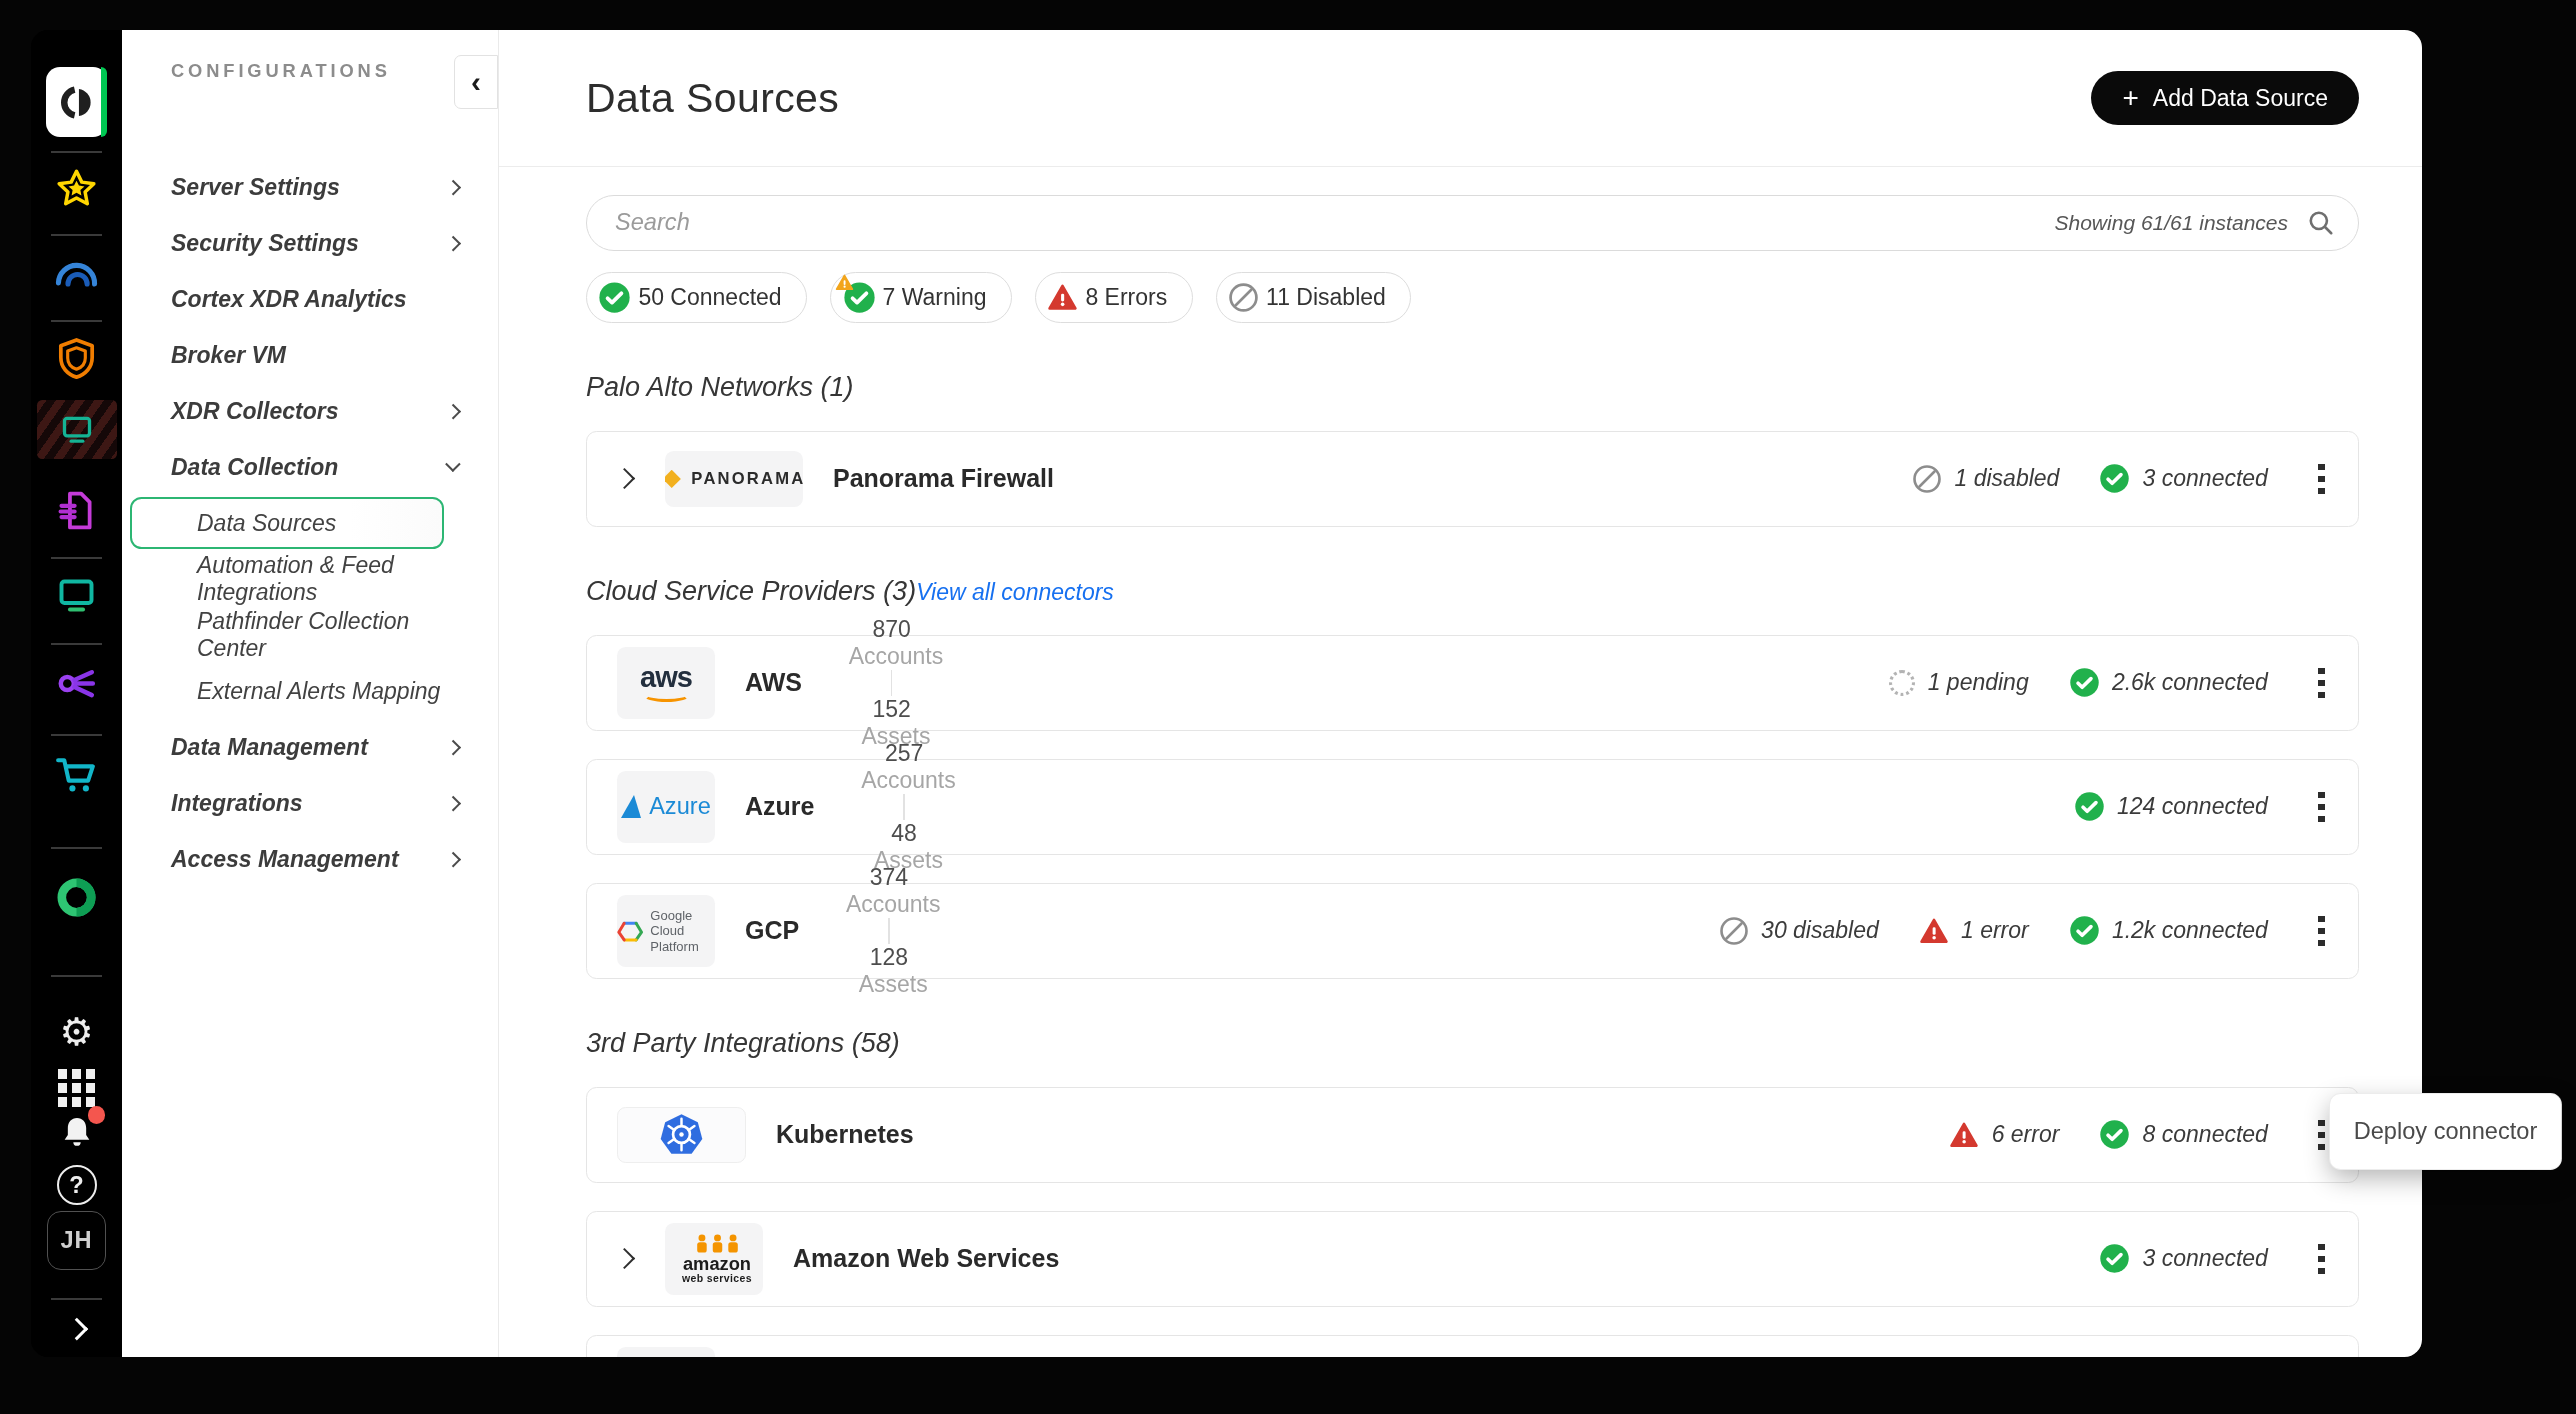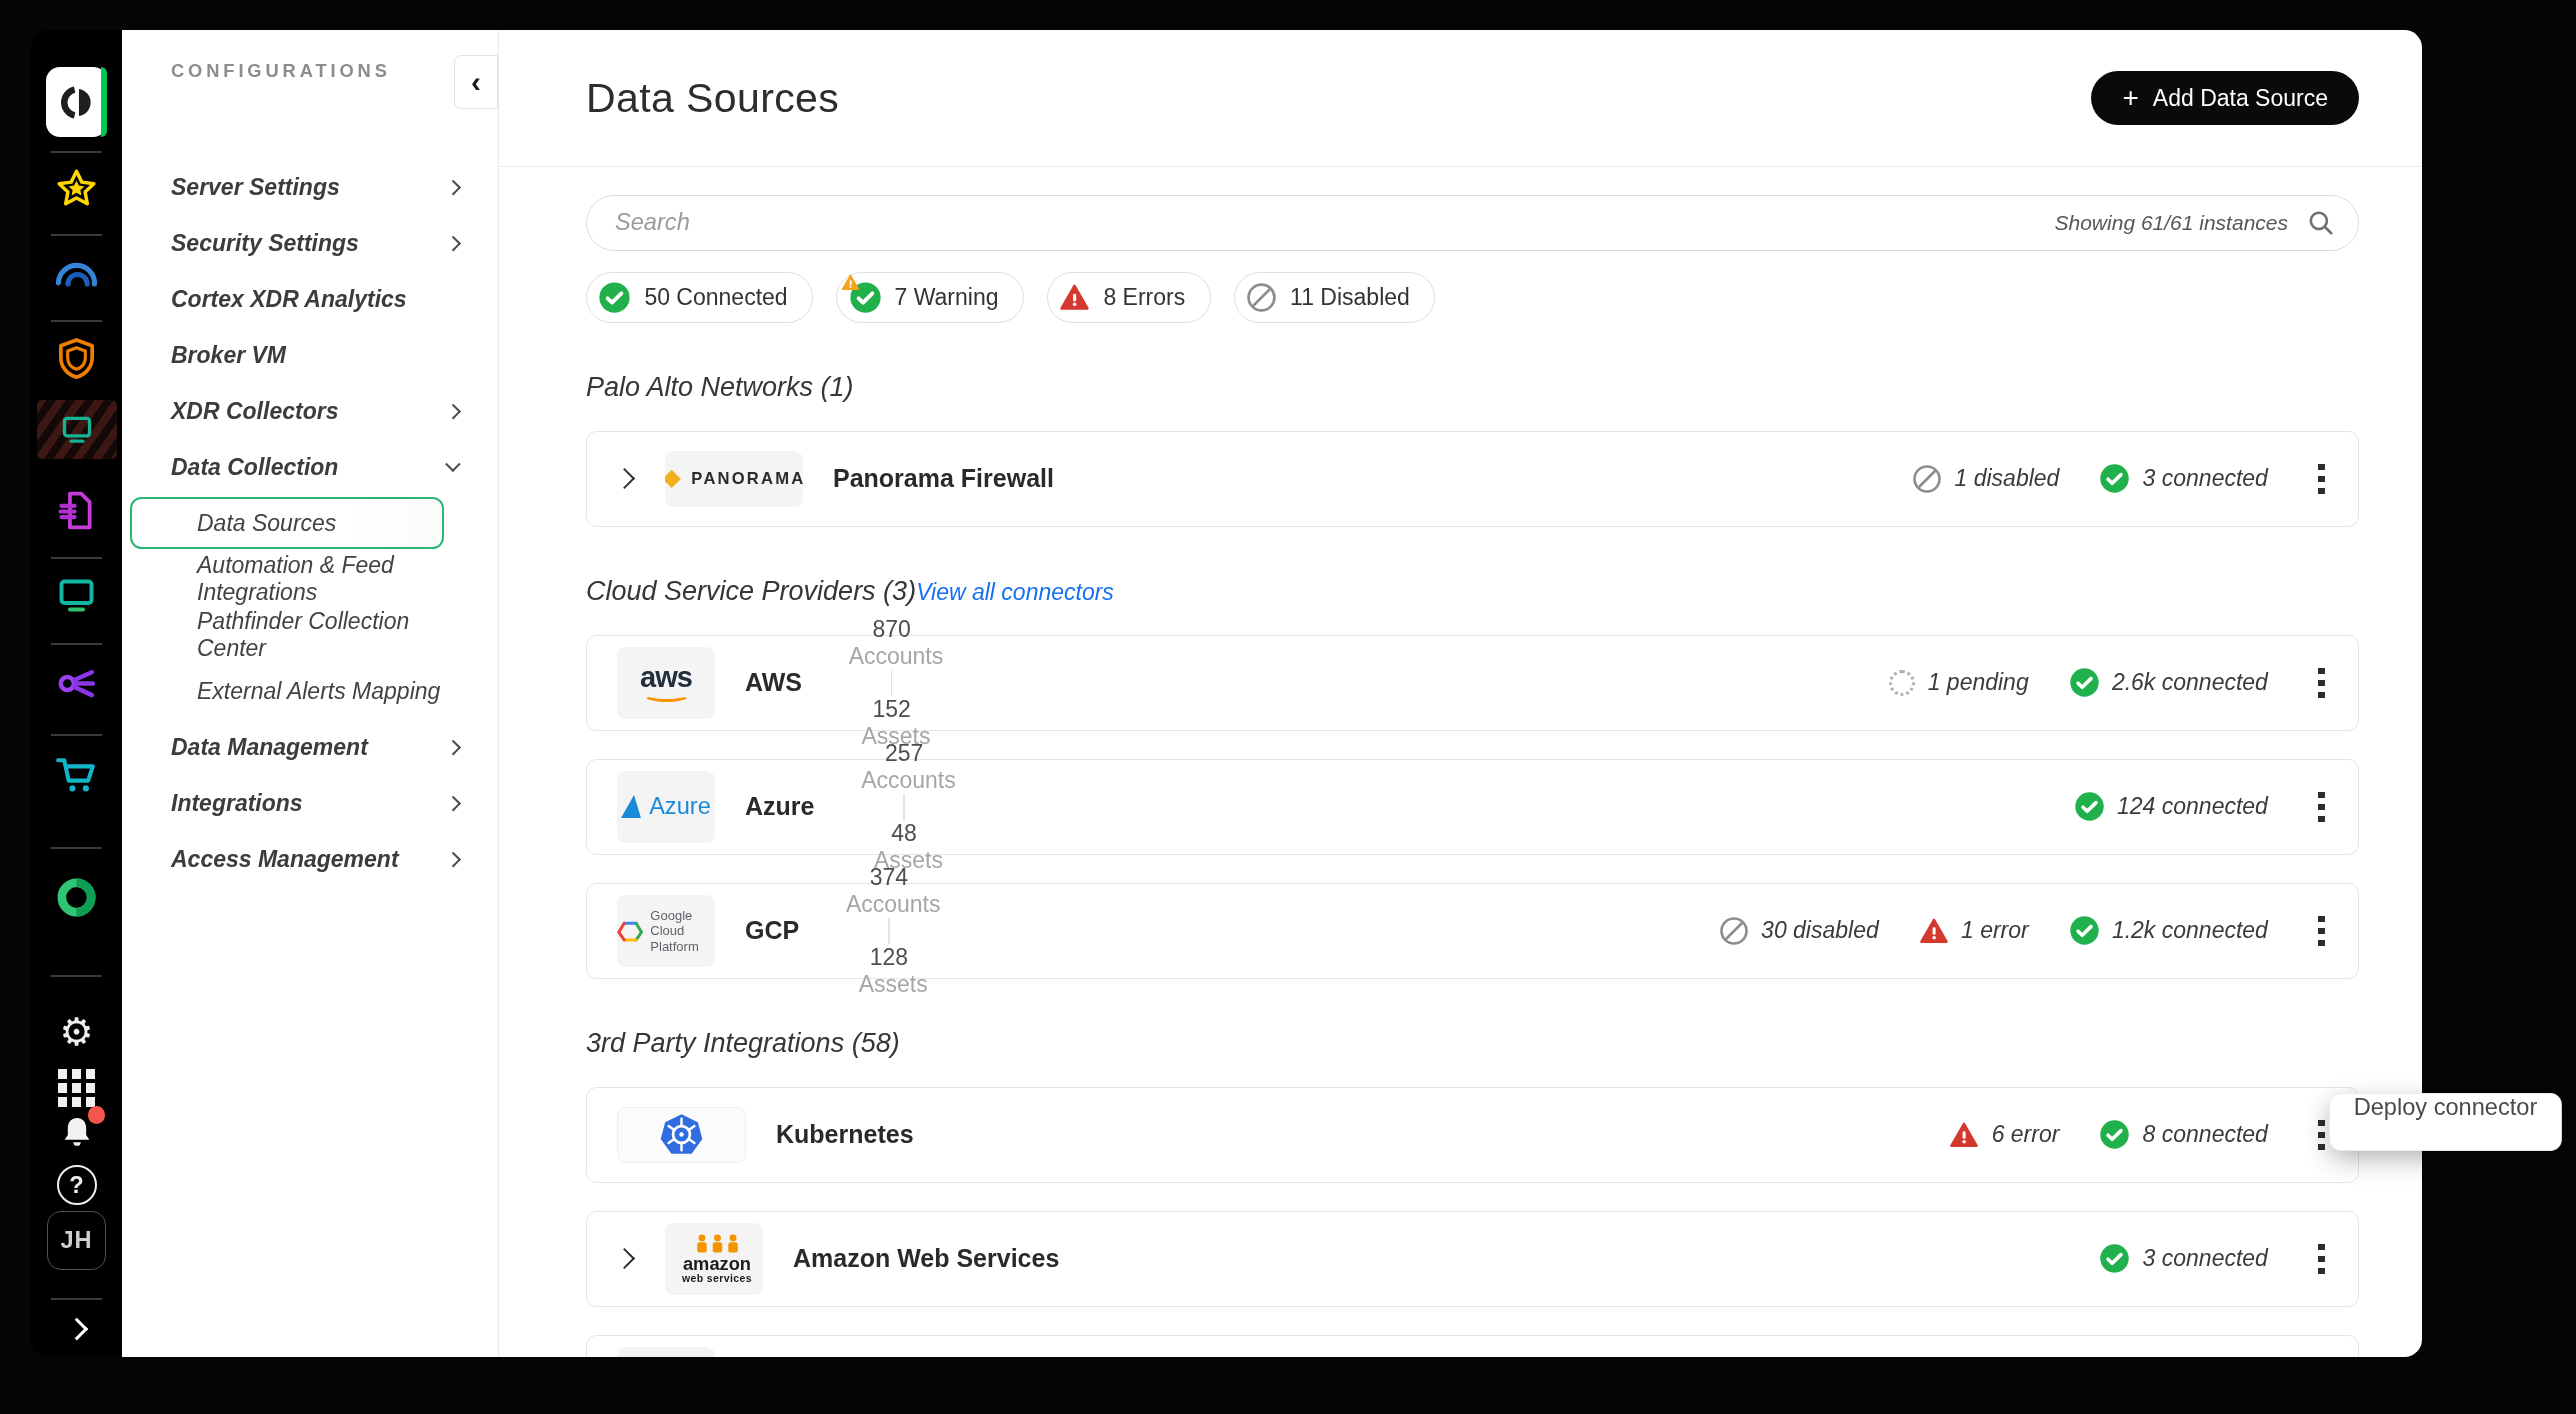--- a/index.html
+++ b/index.html
@@ -92,21 +92,21 @@
   }
   .search-input {
     flex:1; border:none; outline:none; font-size:23.6px; font-style:italic;
     color:#3c3c3c; font-family:inherit; background:transparent;
   }
   .search-input::placeholder { color:#9b9b9b; }
   .showing { font-style:italic; color:#575757; font-size:21px; margin-right:19px; white-space:nowrap; }
   .chips { margin-top:21px; display:flex; gap:23px; }
   .chip {
     height:51px; border:1.7px solid #ddd; border-radius:26px; background:#fff;
-    display:flex; align-items:center; gap:13px; padding:0 24.5px 0 11.4px;
+    display:flex; align-items:center; gap:7px; padding:0 24.5px 0 11.4px;
     font-size:23px; color:#333; cursor:pointer; font-family:inherit;
   }
   .warn-wrap { position:relative; display:flex; }
   .warn-badge { position:absolute; top:-7.9px; left:-7.9px; }
   .section-head { margin-top:49px; display:flex; align-items:baseline; justify-content:flex-start;font-style:italic; }
   .section-title { font-size:27px; color:#363636; font-weight:400; }
   .link { font-size:23px; color:#1670f0; cursor:pointer; }
   .card {
     margin-top:28px; height:96px; border:1.7px solid #e5e5e5; border-radius:10.5px;
     display:flex; align-items:center; padding:0 30px; background:#fff;
@@ -141,24 +141,24 @@
   .azure-logo { display:flex; align-items:center; gap:7.9px; }
   .azure-tri { width:0; height:0; border-left:13px solid transparent; border-right:7.9px solid transparent; border-bottom:23px solid #1b8ad6; }
   .azure-word { font-size:23.6px; color:#1b8ad6; }
   .gcp-logo { display:flex; align-items:center; gap:7px; }
   .gcp-text { font-size:13px; color:#5f6368; line-height:1.2; text-align:left; }
   .amazon-logo { display:flex; flex-direction:column; align-items:center; line-height:1;margin-left:6px; }
   .amazon-word { font-size:18.3px; font-weight:800; color:#1c1c1c; margin-top:1.7px; }
   .amazon-sub { font-size:10.5px; font-weight:700; color:#1c1c1c; letter-spacing:0.4px; }
   
   .popover {
-    position:absolute; left:2330px; top:1094px; width:231px; height:56px;
+    position:absolute; left:2330px; top:1094px; width:231px; height:75px;
     background:#fff; border-radius:10.5px;
     box-shadow:0 0 0 0.9px #ececec, 0 8.7px 26px rgba(0,0,0,.30);
-    display:flex; justify-content:center;
+    display:flex; align-items:center; justify-content:center;
     font-size:23.6px; color:#4a4a4a; z-index:50; cursor:pointer;
   }
 </style>
 </head>
 <body>
 
 <div class="window">
 
   <nav class="rail">
     <div class="rail-item" style="top:37px">

